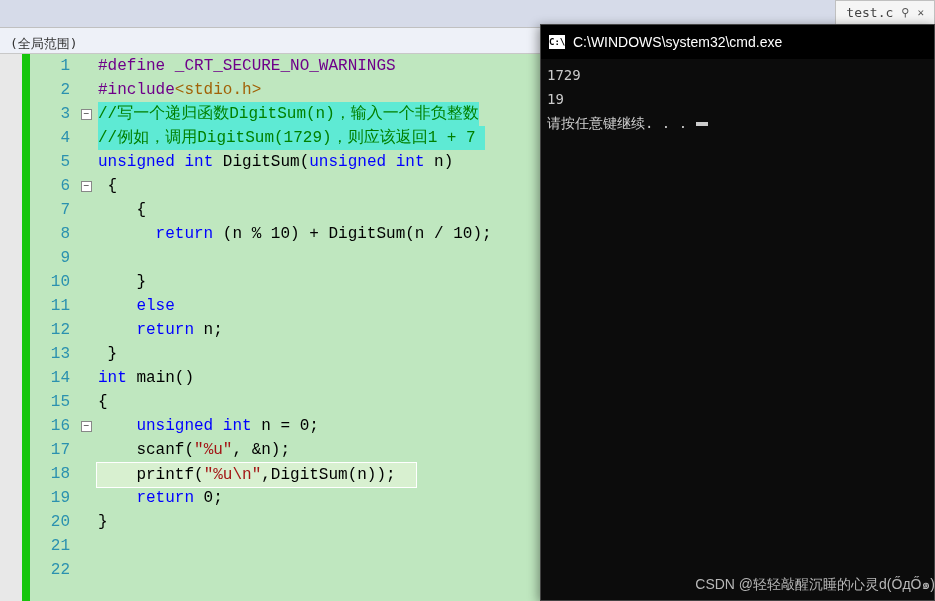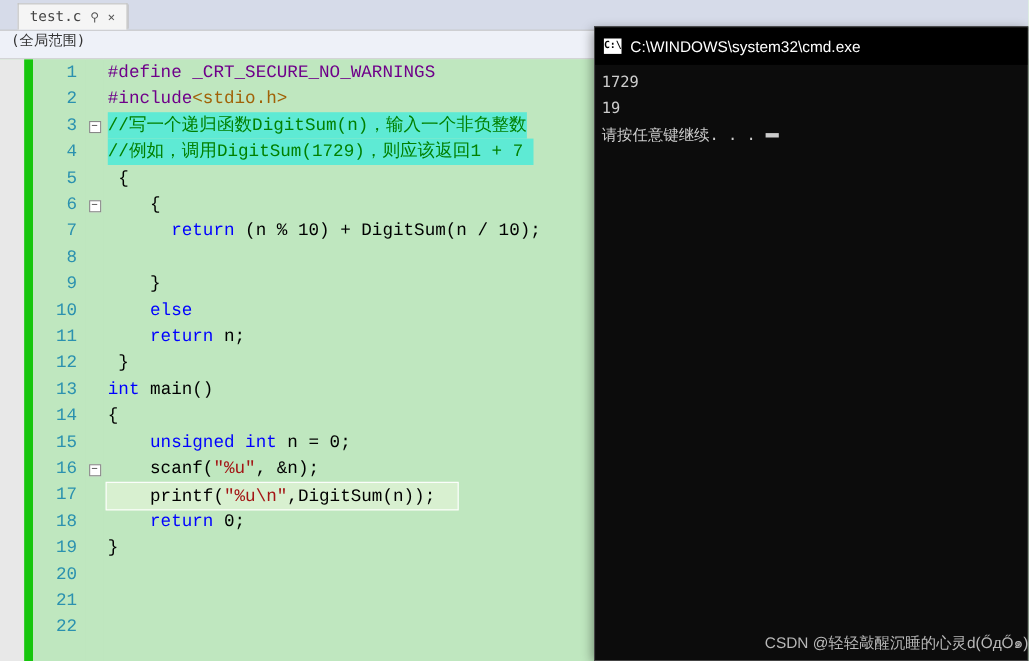--- a/index.html
+++ b/index.html
@@ -1,20 +1,20 @@
 <!DOCTYPE html>
 <html><head>
 <meta charset="utf-8">
 <style>
   * { margin:0; padding:0; box-sizing:border-box; }
   body { font-family:"Microsoft YaHei",Consolas,monospace; background:#fff; width:935px; height:601px; overflow:hidden; position:relative; }
-  .tab-bar { height:28px; background:#d6dbe9; display:flex; align-items:flex-end; border-bottom:1px solid #c0c0c0; padding-left:16px; }
+  .tab-bar { height:28px; background:#d6dbe9; display:flex; align-items:flex-end; border-bottom:1px solid #c0c0c0; padding-left:2px;flex-direction:column; }
   .tab { background:#f5f5f5; padding:4px 10px; border:1px solid #c0c0c0; border-bottom:none; display:flex; align-items:center; gap:8px; font-size:13px; color:#444; }
   .tab-pin,.tab-close { font-size:11px; color:#555; cursor:pointer; }
-  .scope-bar { height:26px; background:#eef1f8; border-bottom:1px solid #c8c8c8; display:flex; align-items:flex-start; padding:0 10px; font-size:13px; color:#333; }
+  .scope-bar { height:26px; background:#eef1f8; border-bottom:1px solid #c8c8c8; display:flex; align-items:flex-end; padding:0 10px; font-size:13px; color:#333; }
   .editor { display:flex; height:547px; background:#bfe7bf; font-family:Consolas,"Courier New",monospace; font-size:16px; position:relative; }
   .breakpoint-col { width:22px; background:#e8e8e8; }
   .green-bar { width:8px; background:#16c60c; }
   .gutter { width:48px; background:#bfe7bf; text-align:right; padding-right:8px; color:#2b91af; }
   .gutter .ln { height:24px; line-height:24px; }
   .fold-col { width:16px; background:#bfe7bf; }
   .fold-col .fold { height:24px; line-height:24px; text-align:center; font-size:12px; color:#555; }
   .fold-box { display:inline-block; width:11px; height:11px; border:1px solid #888; background:#fff; font-size:10px; line-height:9px; text-align:center; color:#333; }
   .code { flex:1; background:#bfe7bf; padding-left:4px; color:#000; }
   .code .line { height:24px; line-height:24px; white-space:pre; }
@@ -98,20 +98,21 @@
       <div class="fold"></div>
       <div class="fold"></div>
       <div class="fold"></div>
       <div class="fold"></div>
   </div>
   <div class="code">
     <div class="line"><span class="mac">#define</span> <span class="mac">_CRT_SECURE_NO_WARNINGS</span></div>
     <div class="line"><span class="mac">#include</span><span class="inc">&lt;stdio.h&gt;</span></div>
     <div class="line"><span class="cmt-hl">//写一个递归函数DigitSum(n)，输入一个非负整数</span></div>
     <div class="line"><span class="cmt-hl">//例如，调用DigitSum(1729)，则应该返回1 + 7 </span></div>
+    <div class="line"><span class="kw">unsigned</span> <span class="kw">int</span> <span class="fn">DigitSum</span><span>(</span><span class="kw">unsigned</span> <span class="kw">int</span> <span>n</span><span>)</span></div>
     <div class="line"> <span>{</span></div>
     <div class="line">    <span>{</span></div>
     <div class="line">      <span class="kw">return</span><span> (n % 10) + </span><span>DigitSum</span><span>(n / 10);</span></div>
     <div class="line"><span></span></div>
     <div class="line">    <span>}</span></div>
     <div class="line">    <span class="kw">else</span></div>
     <div class="line">    <span class="kw">return</span><span> n;</span></div>
     <div class="line"> <span>}</span></div>
     <div class="line"><span class="kw">int</span> <span>main</span><span>()</span></div>
     <div class="line"><span>{</span></div>

